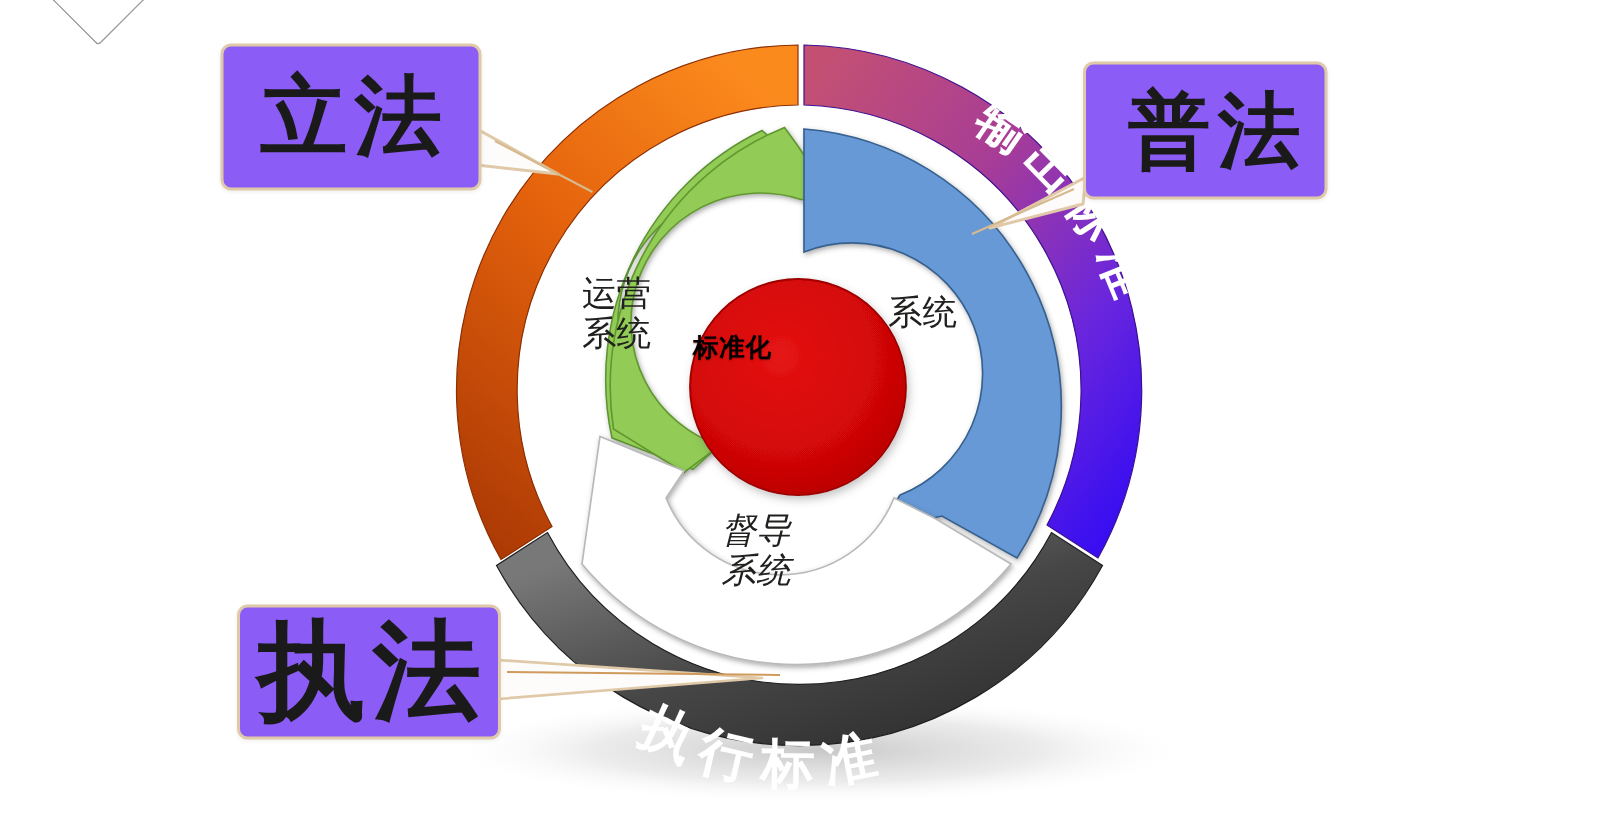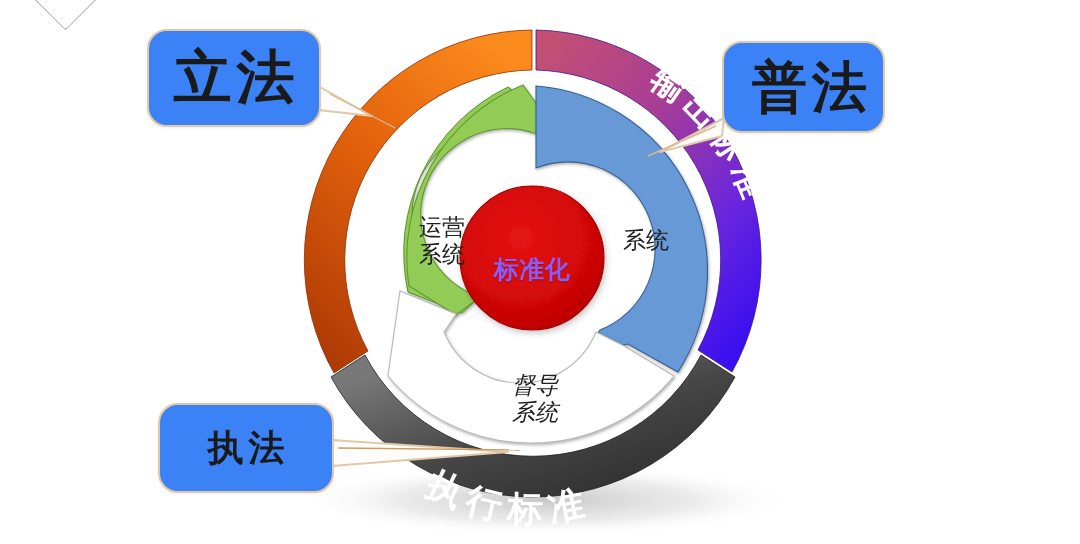--- a/index.html
+++ b/index.html
@@ -29,23 +29,23 @@
     left: 0;
     top: 0;
     width: 1080px;
     height: 544px;
     display: block;
   }
 
   
   .callout {
     position: absolute;
-    background: #3b82f6;
+    background: #8b5cf6;
     border: 2px solid #e0c9a8;
-    border-radius: 20px;
+    border-radius: 7px;
     box-sizing: border-box;
     display: flex;
     align-items: center;
     justify-content: center;
     box-shadow: 0 1px 3px rgba(0,0,0,0.07);
   }
   .callout-label {
     font-family: "Liberation Serif", "DejaVu Serif", serif;
     font-weight: bold;
     color: #1a1a1a;
@@ -70,62 +70,61 @@
     height: 92px;
   }
   #callout-pufa .callout-label { font-size: 55px; margin-left: 12px; }
 
   #callout-zhifa {
     left: 158px;
     top: 403px;
     width: 176px;
     height: 90px;
   }
-  #callout-zhifa .callout-label { font-size: 36px; }
+  #callout-zhifa .callout-label { font-size: 72px; }
 
   
   .corner-mark {
     position: absolute;
     left: 42px;
     top: -26px;
     width: 46px;
     height: 46px;
     border: 1.4px solid #9a9aa0;
     transform: rotate(45deg);
     border-top: none;
     border-left: none;
     border-bottom-right-radius: 3px;
   }
 
   
   .ring-text {
     position: absolute;
-    text-align: center;
+    text-align: left;
     line-height: 1.18;
     white-space: nowrap;
     pointer-events: none;
-    margin-top: 32px;
   }
   .sys-label {
     font-family: "Liberation Sans", "DejaVu Sans", sans-serif;
     font-size: 23px;
     color: #20201f;
     font-weight: normal;
   }
   #label-yunying { left: 388px; top: 182px; width: 108px; }
   #label-xunlian { left: 592px; top: 195px; width: 108px; }
   #label-dudao   { left: 481px; top: 340px; width: 108px; color:#1d1d1d;font-style:italic; }
 
   #label-core {
     left: 462px;
     top: 222px;
     width: 140px;
-    font-size: 25px;
+    font-size: 17px;
     font-weight: bold;
-    color: #8b5cf6;
+    color: #000000;
     line-height: 1.2;
     letter-spacing: 0.5px;
     text-shadow: 0 1px 1px rgba(120,0,0,0.55);
   }
 </style>
 </head>
 <body>
 
 <div id="stage">
 

